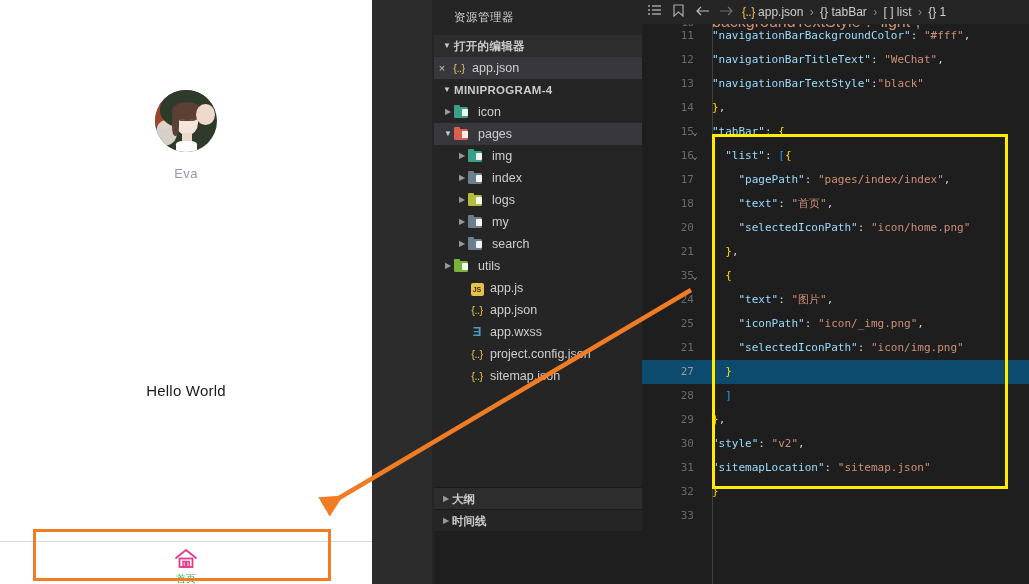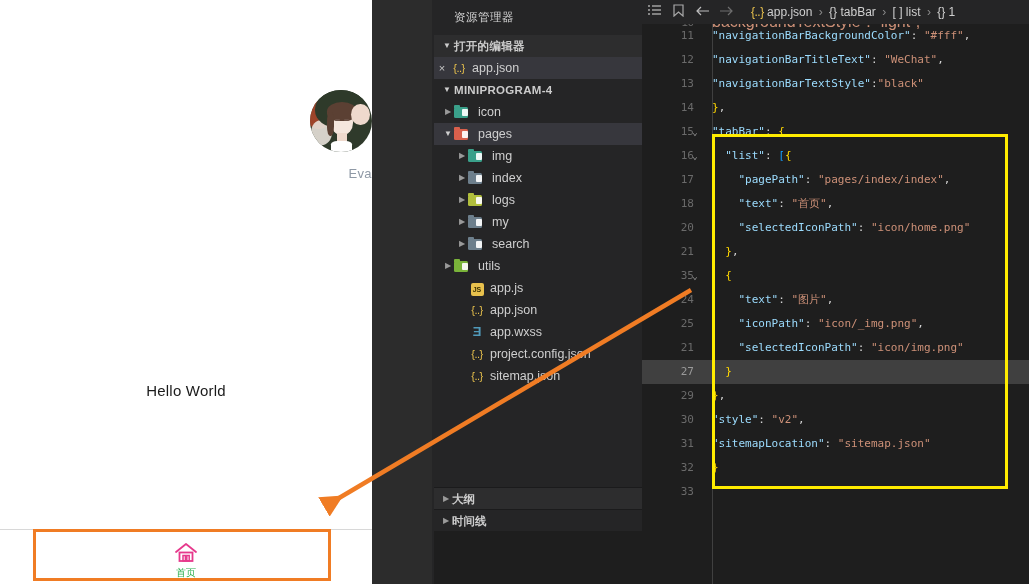--- a/index.html
+++ b/index.html
@@ -15,21 +15,21 @@
   #simulator {
     position: absolute; left: 0; top: 0; width: 372px; height: 584px;
     background: #ffffff;
   }
   #sim-body {
     position: absolute; left: 0; top: 0; right: 0; bottom: 55px;
     background: #ffffff;
   }
   #avatar-wrap {
     position: absolute; left: 0; right: 0; top: 90px;
-    display: flex; flex-direction: column; align-items: flex-end;
+    display: flex; flex-direction: column; align-items: center;
   }
   #avatar {
     width: 62px; height: 62px; border-radius: 50%;
     overflow: hidden; position: relative;
     background: #2f3a2b;
   }
   #avatar .hairback { position:absolute; left:8%; top:0; width:84%; height:62%;
     background:#2e3a2a; border-radius:50% 50% 45% 45%; }
   #avatar .bgleaf { position:absolute; left:-6%; top:18%; width:40%; height:45%;
     background:#b0472a; border-radius:50%; opacity:.85; }
@@ -56,21 +56,21 @@
     margin-top: 14px; font-size: 13px; color: #8f99a6; letter-spacing: .4px;
   }
   #hello-world {
     position: absolute; left: 0; right: 0; top: 382px;
     text-align: center; font-size: 15px; color: #1a1a1a;
     letter-spacing: .2px;
   }
 
   
   #sim-tabbar {
-    position: absolute; left: 0; bottom: 0; width: 372px; height: 55px;
+    position: absolute; left: 0; bottom: 0; width: 372px; height: 43px;
     background: #ffffff; border-top: 1px solid #d8d8d8;
     display: flex;
   }
   .tab-item {
     flex: 1; display: flex; flex-direction: column;
     align-items: center; justify-content: center; gap: 2px;
     padding-top: 4px;
   }
   .tab-ico { width: 26px; height: 24px; display: block; }
   .tab-label { font-size: 10px; line-height: 11px; }
@@ -165,21 +165,21 @@
   #editor {
     position: absolute; left: 642px; top: 0; width: 387px; height: 584px;
     background: #1e1e1e;
   }
   #breadcrumb {
     position: absolute; left:0; top:0; width:387px; height:24px;
     background: #252526; display:flex; align-items:center;
     font-size: 12px; color:#a9a9a9; white-space: nowrap;
   }
   .bc-ico { width: 24px; text-align:center; flex:none; }
-  .bc-path { margin-left: 13px; color:#cfcfcf; }
+  .bc-path { margin-left: 4px; color:#cfcfcf; }
   .bc-sep { color:#8a8a8a; padding: 0 3px; }
   .bc-brace { color:#e8c14d; letter-spacing:-.5px; }
   .bc-brace2 { color:#cfcfcf; }
 
   #code-area {
     position: absolute; left: 0; top: 24px; width: 387px; height: 560px;
     font-family: "DejaVu Sans Mono", "Liberation Mono", monospace;
     font-size: 11px;
     overflow: hidden;
   }
@@ -188,21 +188,21 @@
     position: absolute; left: 0; width: 52px; text-align: right;
     color: #6a6a6a; font-size: 11px;
   }
   .cline .fold {
     position: absolute; left: 46px; width: 14px; text-align:center;
     color:#a6a6a6; font-size: 9px;
   }
   .cline .ctext {
     position: absolute; left: 70px; white-space: pre;
   }
-  .cline.highlight { background: #404040; }
+  .cline.highlight { background: #0c4a6e; }
   .cline.highlight .lnum { color:#9a9a9a; }
 
   .k { color:#9cdcfe; }   
   .s { color:#ce9178; }   
   .p { color:#d4d4d4; }   
   .b1 { color:#ffd700; }  
   .b3 { color:#179fff; }  
 
   #indent-guide-1 { position:absolute; left:70px; top:0; width:1px; height:560px; background:#404040; }
 
@@ -520,20 +520,24 @@
           </div>
           <div class="cline">
             <span class="lnum">21</span>
             <span class="ctext"><span class="p">&nbsp;</span><span class="p">&nbsp;</span><span class="p">&nbsp;</span><span class="p">&nbsp;</span><span class="k">"selectedIconPath"</span><span class="p">:</span><span class="p">&nbsp;</span><span class="s">"icon/img.png"</span></span>
           </div>
           <div class="cline highlight">
             <span class="lnum">27</span>
             <span class="ctext"><span class="p">&nbsp;</span><span class="p">&nbsp;</span><span class="b1">}</span></span>
           </div>
           <div class="cline">
+            <span class="lnum">28</span>
+            <span class="ctext"><span class="p">&nbsp;</span><span class="p">&nbsp;</span><span class="b3">]</span></span>
+          </div>
+          <div class="cline">
             <span class="lnum">29</span>
             <span class="ctext"><span class="b1">}</span><span class="p">,</span></span>
           </div>
           <div class="cline">
             <span class="lnum">30</span>
             <span class="ctext"><span class="k">"style"</span><span class="p">:</span><span class="p">&nbsp;</span><span class="s">"v2"</span><span class="p">,</span></span>
           </div>
           <div class="cline">
             <span class="lnum">31</span>
             <span class="ctext"><span class="k">"sitemapLocation"</span><span class="p">:</span><span class="p">&nbsp;</span><span class="s">"sitemap.json"</span></span>

